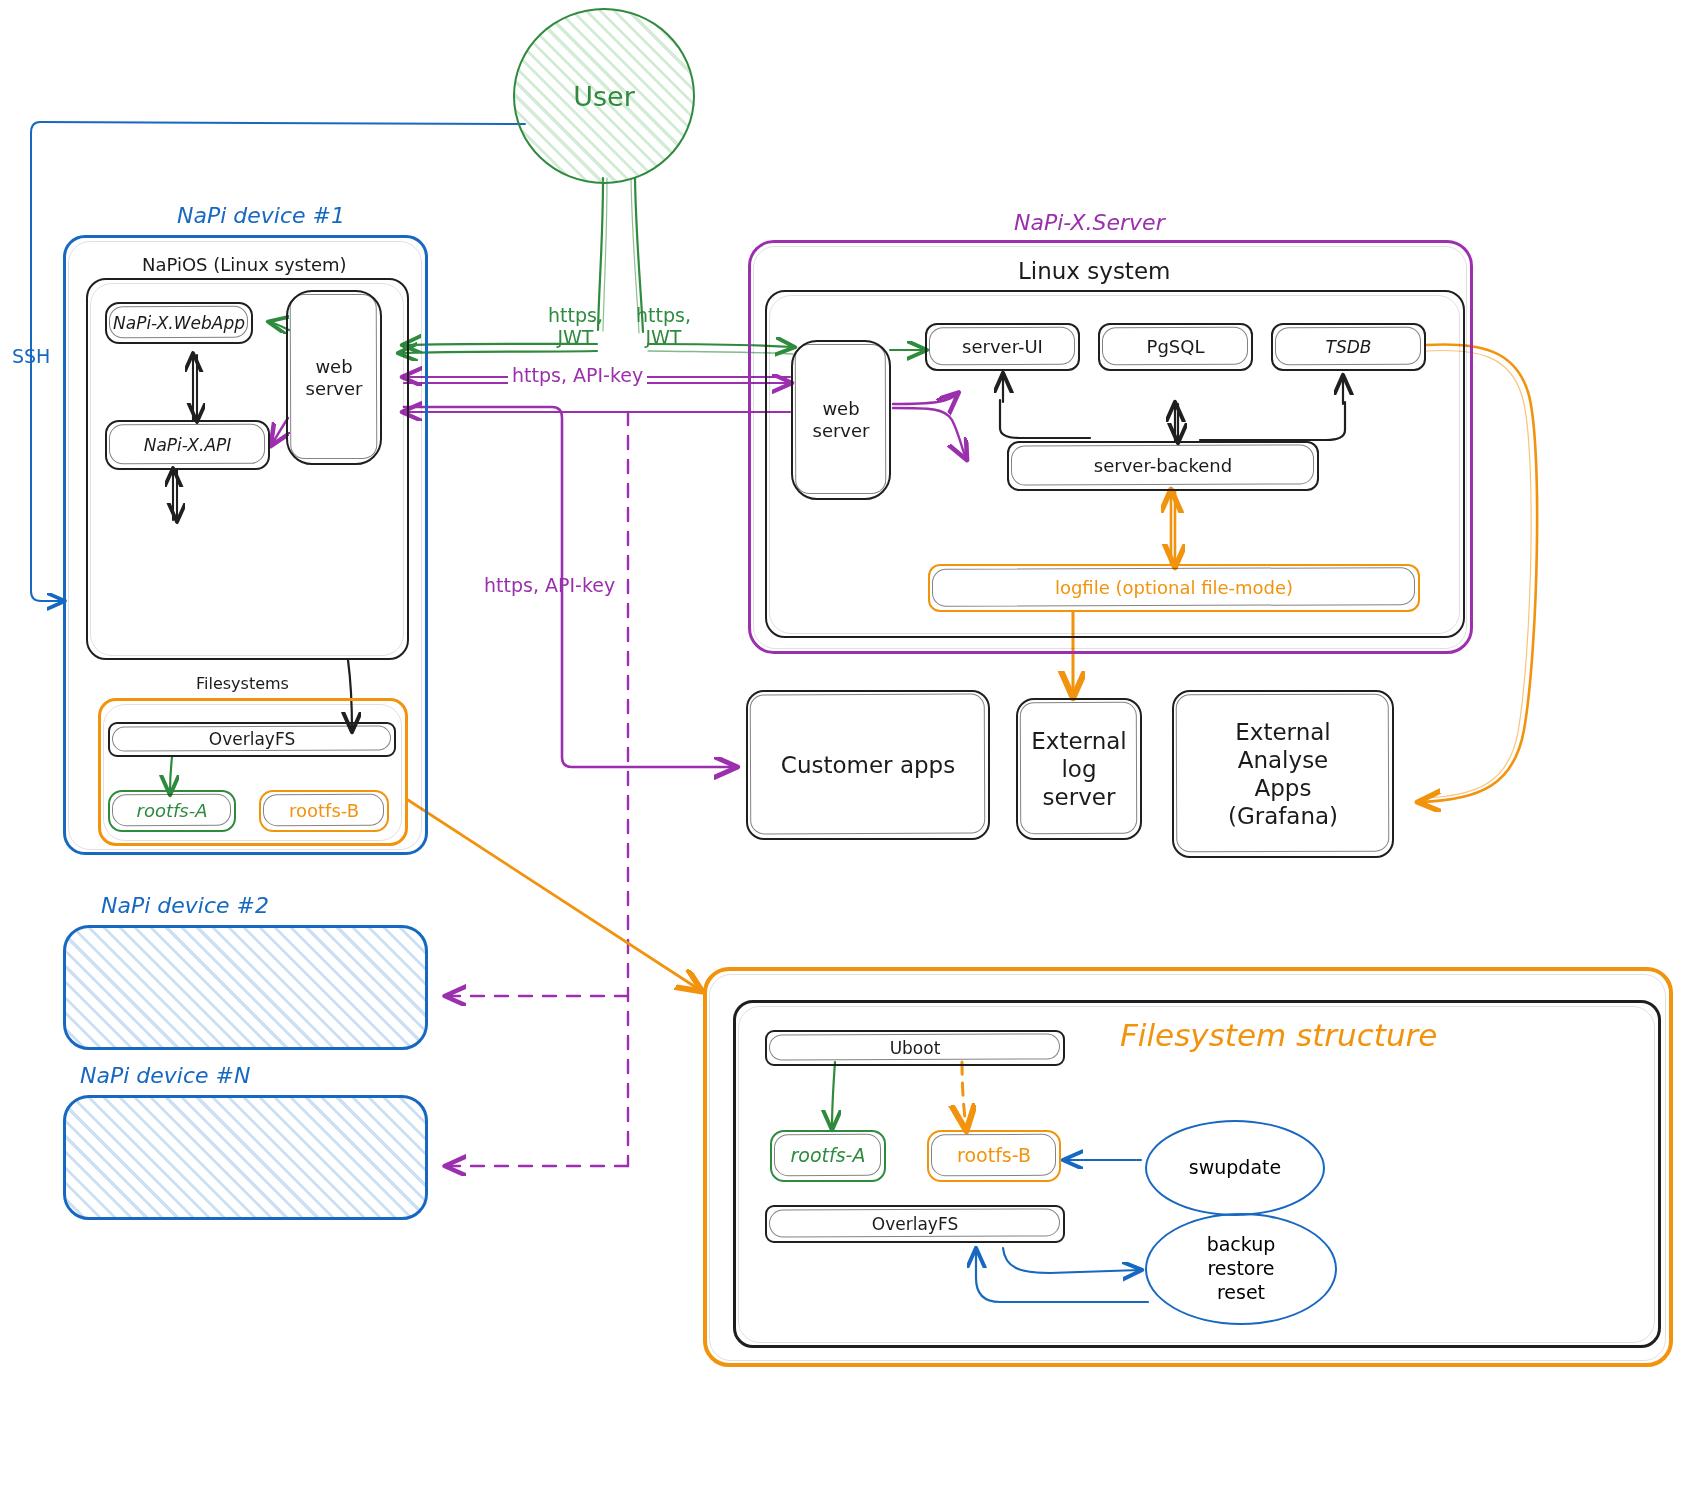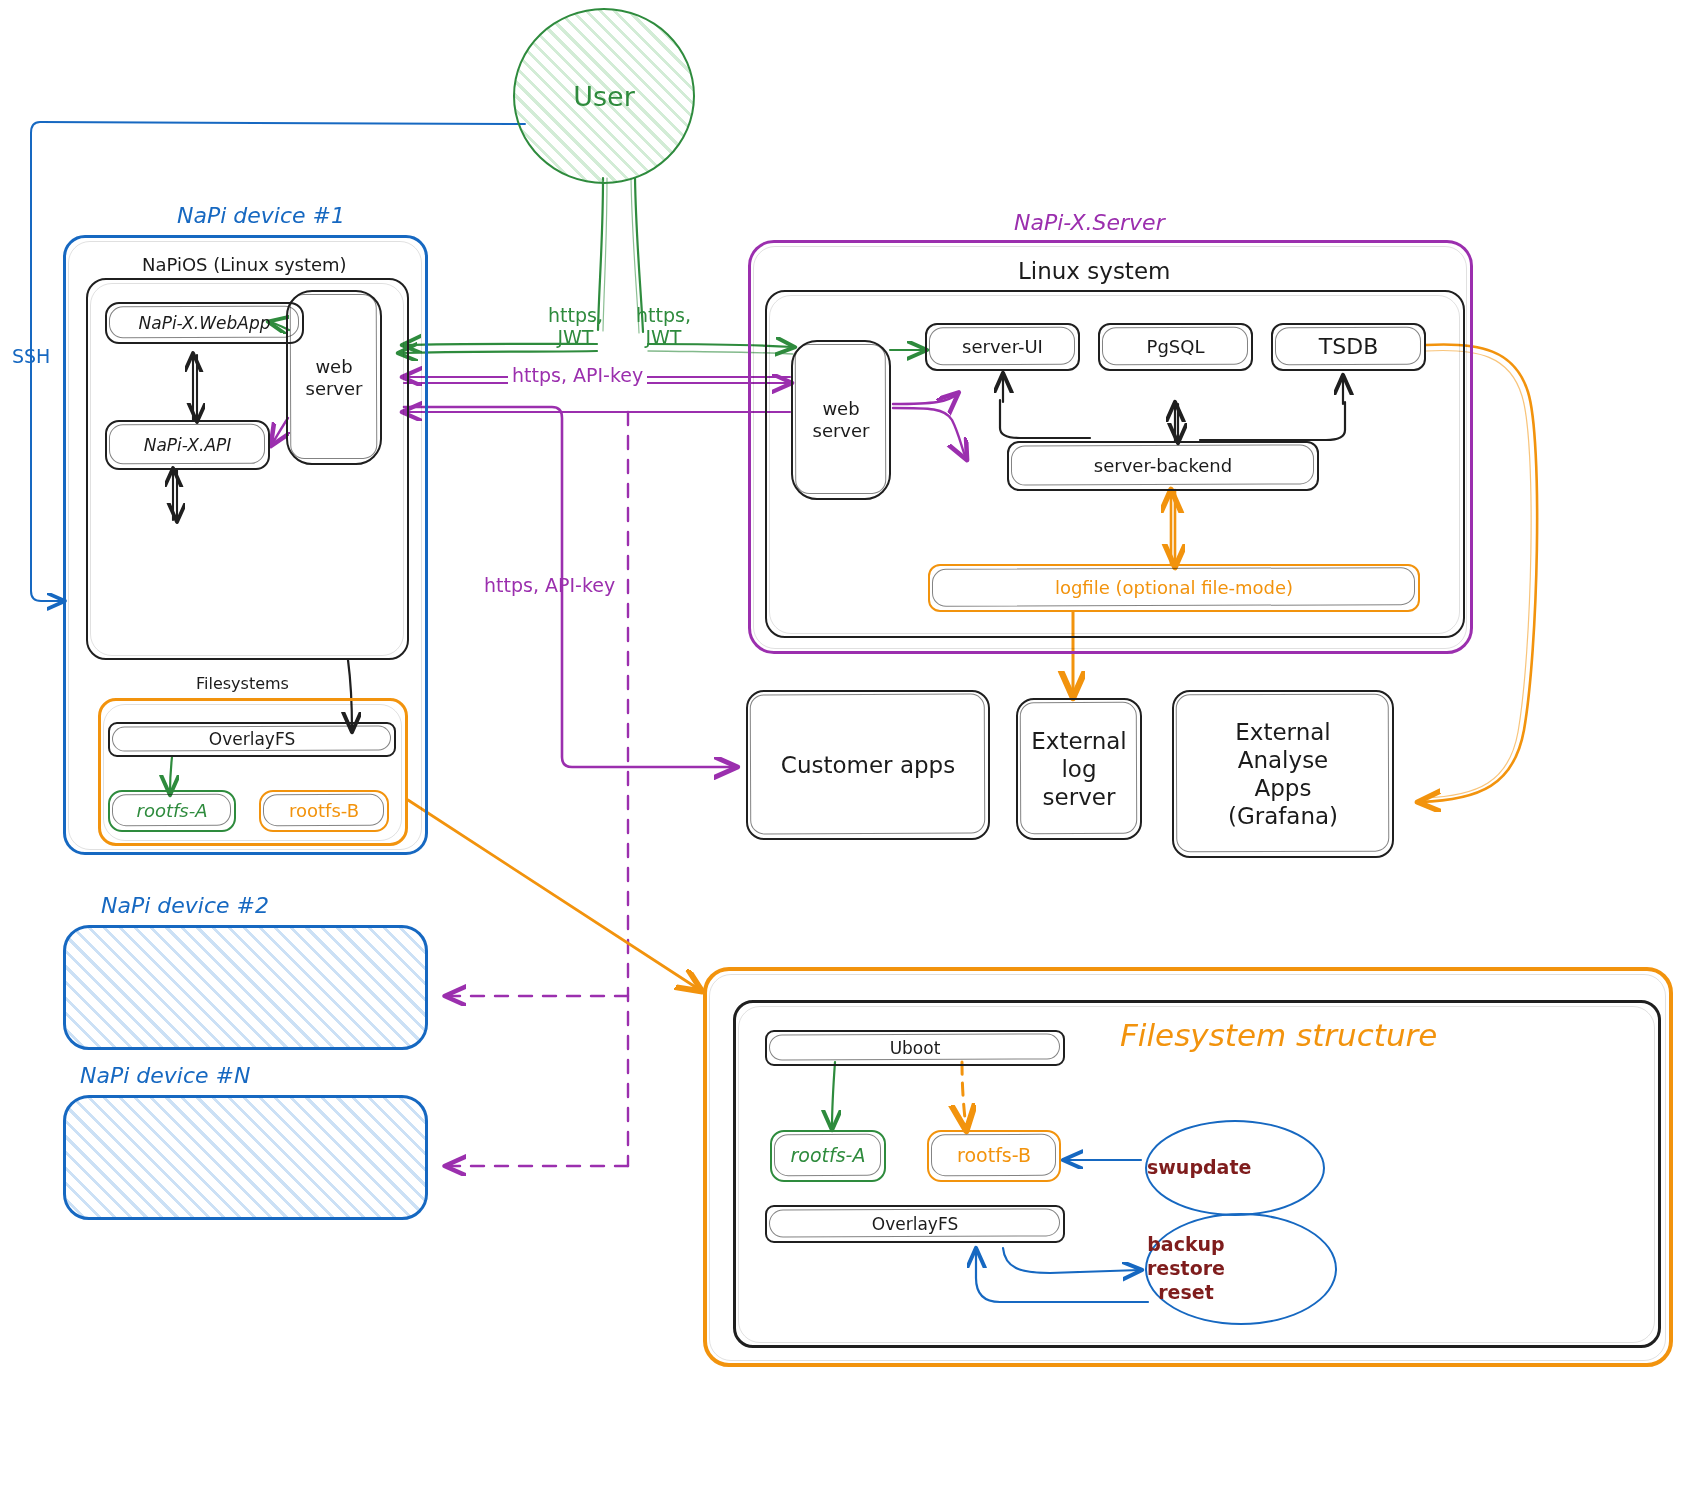--- a/index.html
+++ b/index.html
@@ -53,22 +53,22 @@
   }
   .usercircle{
     position:absolute;border:2.6px solid #2e8b3d;border-radius:50%;
     display:flex;align-items:center;justify-content:center;z-index:5;
     background:repeating-linear-gradient(45deg,
       rgba(125,200,135,.34) 0 3px, rgba(255,255,255,0) 3px 10px);
     color:#2e8b3d;
   }
   .ellipse{
     position:absolute;border:2.6px solid #1668c1;border-radius:50%;
-    display:flex;align-items:center;text-align:center;
-    color:#7f1d1d;z-index:5;line-height:1.25;font-weight:bold;
+    display:flex;align-items:center;justify-content:center;text-align:center;
+    color:#000000;z-index:5;line-height:1.25;
   }
   .green-node{border-color:#2e8b3d !important;color:#2e8b3d;font-style:italic;}
   .orange-node{border-color:#f2930d !important;color:#f2930d;}
   .green-node::after,.orange-node::after{border-color:rgba(0,0,0,.10);}
 
   .edge-lbl{position:absolute;z-index:8;white-space:pre;text-align:center;}
   .green-txt{color:#2e8b3d;}
   .purple-txt{color:#9b2fae;}
   .blue-txt{color:#1668c1;}
 </style>
@@ -179,21 +179,21 @@
   </div>
 
   <div class="ttl blue" style="left:177px;top:203px;font-size:22px;">NaPi device #1</div>
 
   <div class="frame blue" style="left:63px;top:235px;width:365px;height:620px;"></div>
 
   <div class="ttl black" style="left:142px;top:254px;font-size:18px;">NaPiOS (Linux system)</div>
 
   <div class="frame black" style="left:86px;top:278px;width:323px;height:382px;border-radius:20px;"></div>
 
-  <div class="node sketch" style="left:105px;top:302px;width:199px;height:42px;font-size:17px;font-style:italic;">
+  <div class="node sketch" style="left:105px;top:302px;width:148px;height:42px;font-size:17px;font-style:italic;">
     <span>NaPi-X.WebApp</span>
   </div>
 
   <div class="node sketch" style="left:105px;top:420px;width:165px;height:50px;font-size:17px;font-style:italic;">
     <span>NaPi-X.API</span>
   </div>
 
   <div class="node sketch" style="left:286px;top:290px;width:96px;height:175px;border-radius:26px;font-size:18px;white-space:pre-line;">
     <span>web
 server</span>
@@ -236,21 +236,21 @@
   </div>
 
   <div class="node sketch" style="left:925px;top:323px;width:155px;height:48px;border-radius:12px;font-size:18px;">
     <span>server-UI</span>
   </div>
 
   <div class="node sketch" style="left:1098px;top:323px;width:155px;height:48px;border-radius:12px;font-size:18px;">
     <span>PgSQL</span>
   </div>
 
-  <div class="node sketch" style="left:1271px;top:323px;width:155px;height:48px;border-radius:12px;font-size:22px;">
+  <div class="node sketch" style="left:1271px;top:323px;width:155px;height:48px;border-radius:12px;font-size:17px;font-style:italic;">
     <span>TSDB</span>
   </div>
 
   <div class="node sketch" style="left:1007px;top:441px;width:312px;height:50px;border-radius:12px;font-size:18px;">
     <span>server-backend</span>
   </div>
 
   <div class="node sketch orange-node" style="left:928px;top:564px;width:492px;height:48px;border-radius:12px;font-size:18px;">
     <span>logfile (optional file-mode)</span>
   </div>

